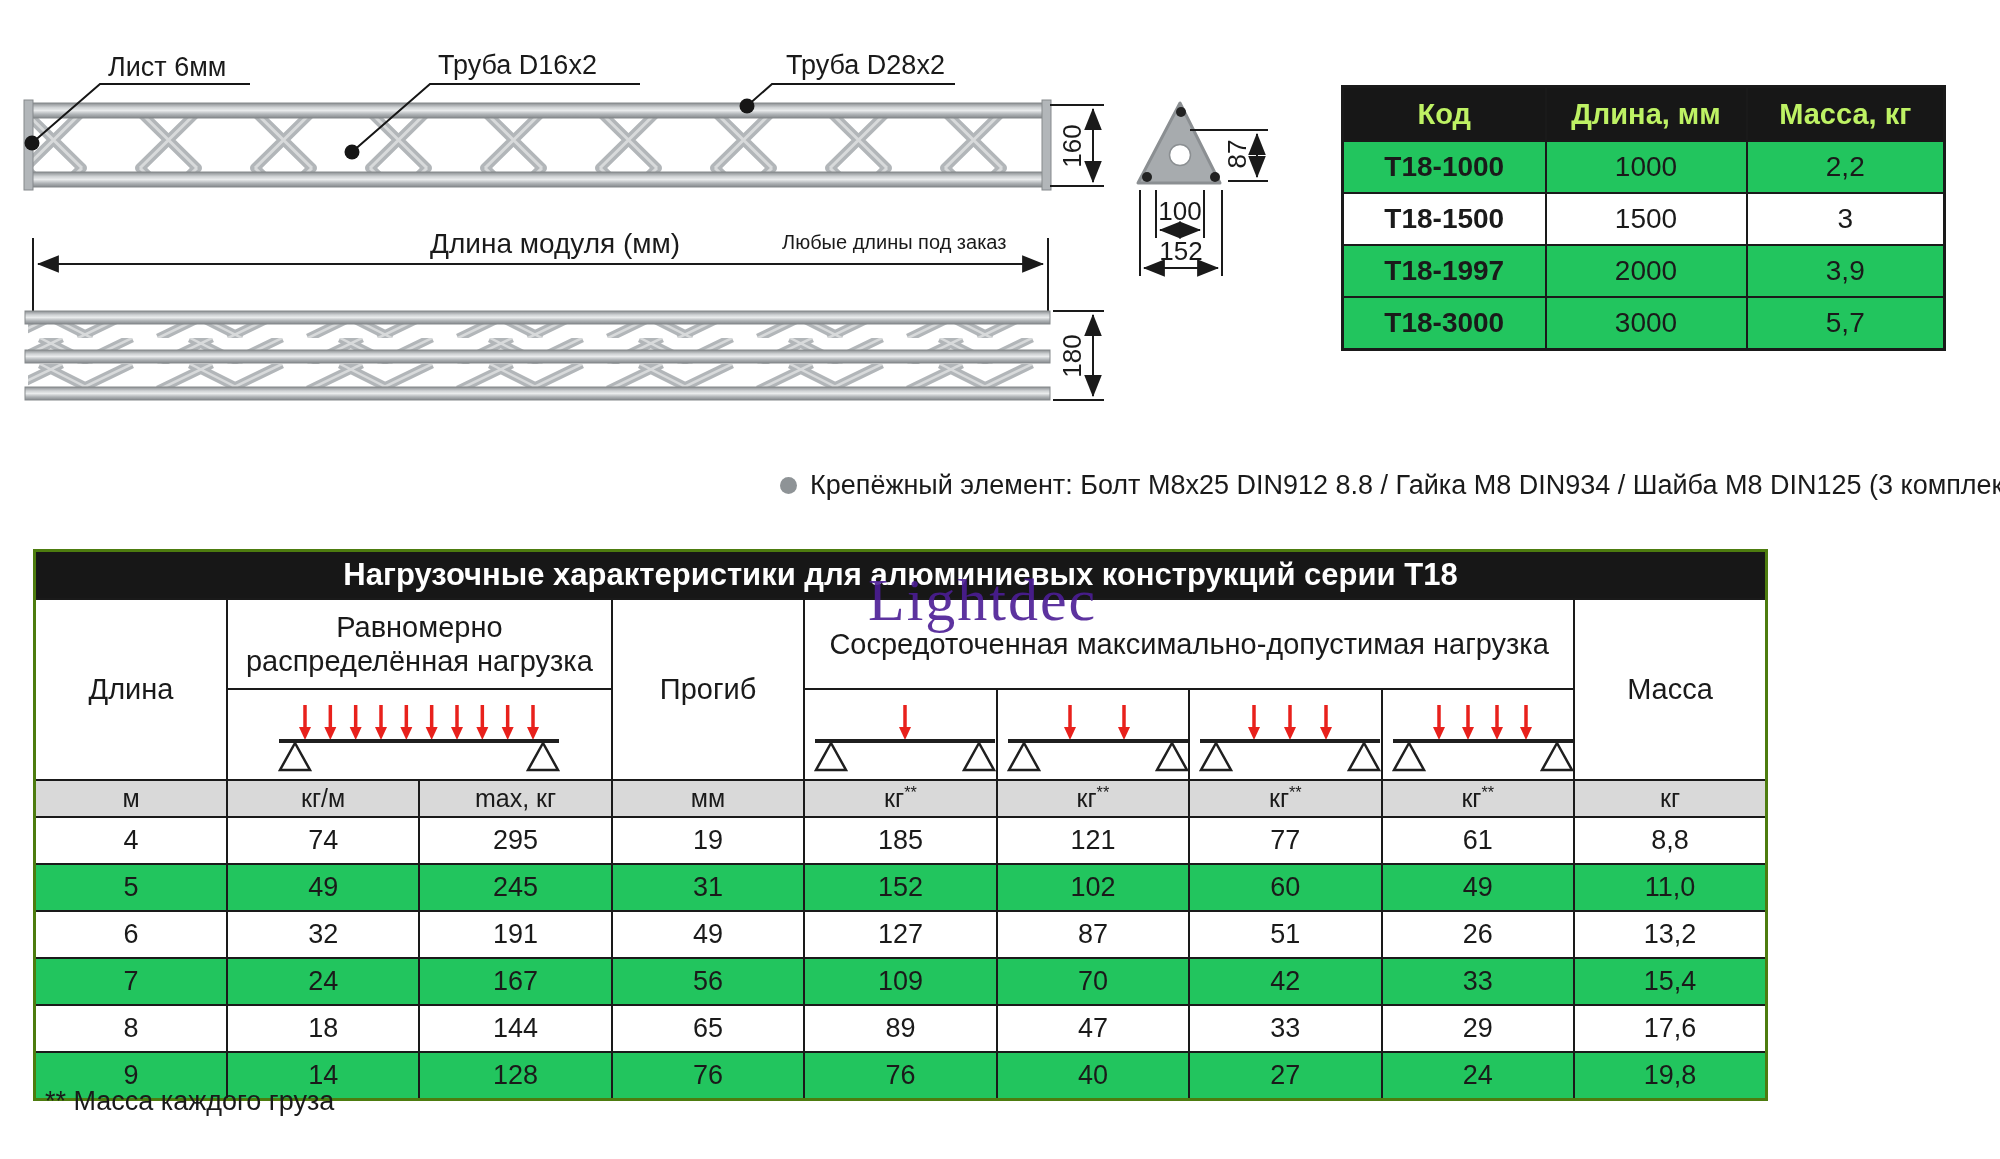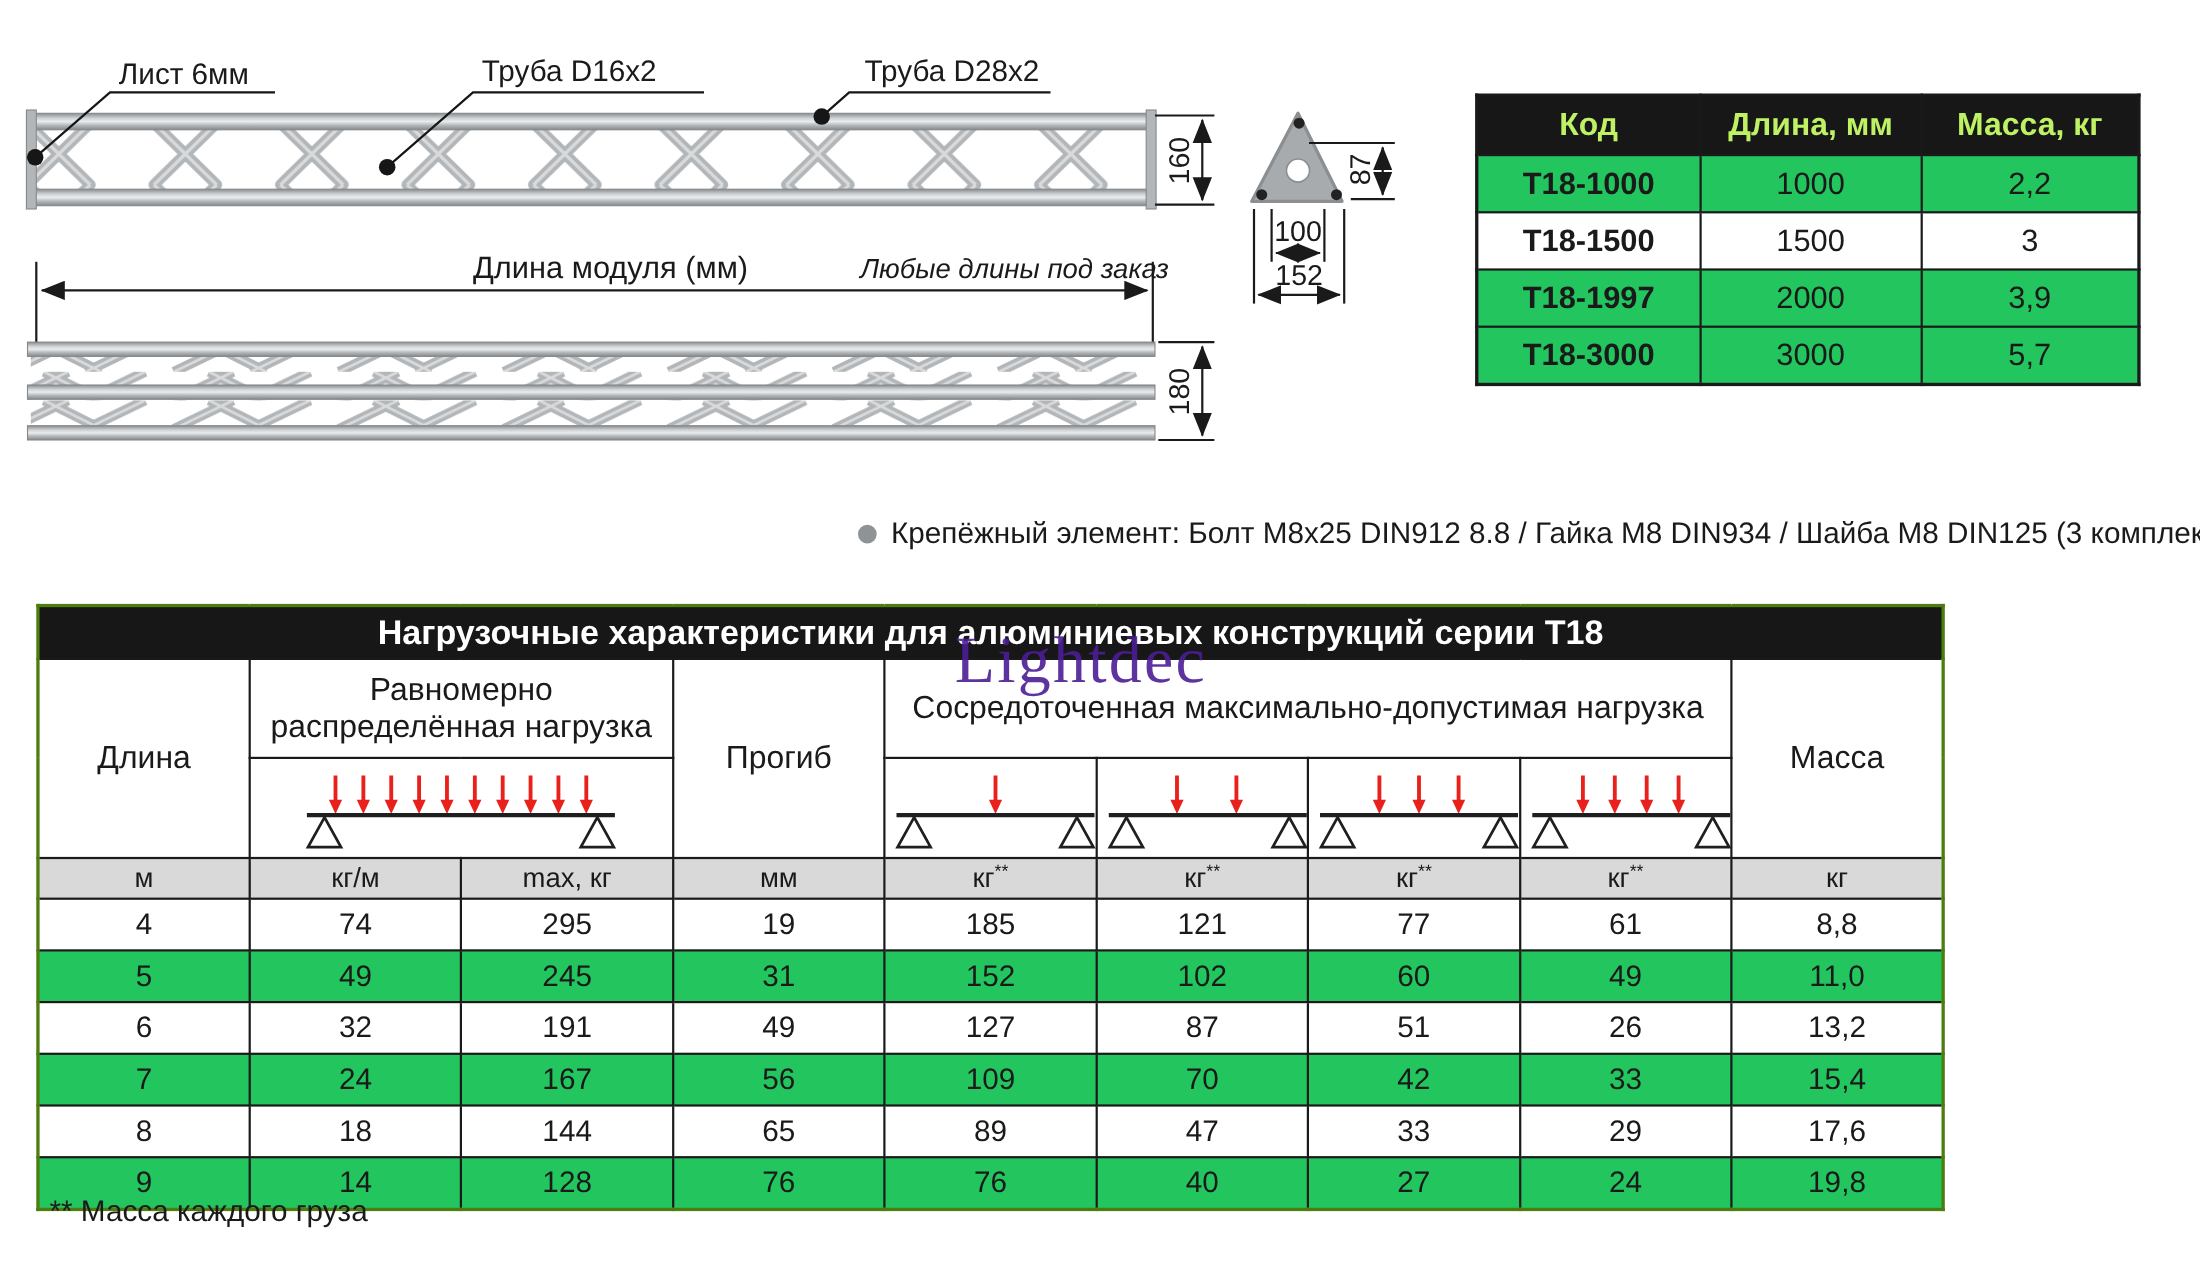--- a/index.html
+++ b/index.html
@@ -5,21 +5,21 @@
   html,body{margin:0;padding:0;}
   body{width:2000px;height:1159px;background:#ffffff;position:relative;overflow:hidden;
        font-family:"Liberation Sans", sans-serif;color:#1a1a1a;}
   .abs{position:absolute;}
 
   
   .callout{position:absolute;font-size:27px;font-weight:400;white-space:nowrap;}
   .dimnum{position:absolute;font-size:26px;white-space:nowrap;transform:translate(-50%,-50%);}
   .dimnum.rot{transform:translate(-50%,-50%) rotate(-90deg);}
   .modlabel{position:absolute;font-size:28px;white-space:nowrap;}
-  .modnote{position:absolute;font-size:25px;font-style:italic;white-space:nowrap;}
+  .modnote{position:absolute;font-size:20px;white-space:nowrap;}
 
   
   .fastener{position:absolute;left:780px;top:470px;display:flex;align-items:center;gap:13px;}
   .fastener .dot{width:17px;height:17px;border-radius:50%;background:#8e9396;flex:0 0 auto;}
   .fastener .txt{font-size:27px;white-space:nowrap;}
 
   
   table{border-collapse:collapse;}
   .size-table{position:absolute;left:1341px;top:85px;width:602px;table-layout:fixed;
               border:3px solid #1a1a1a;}

